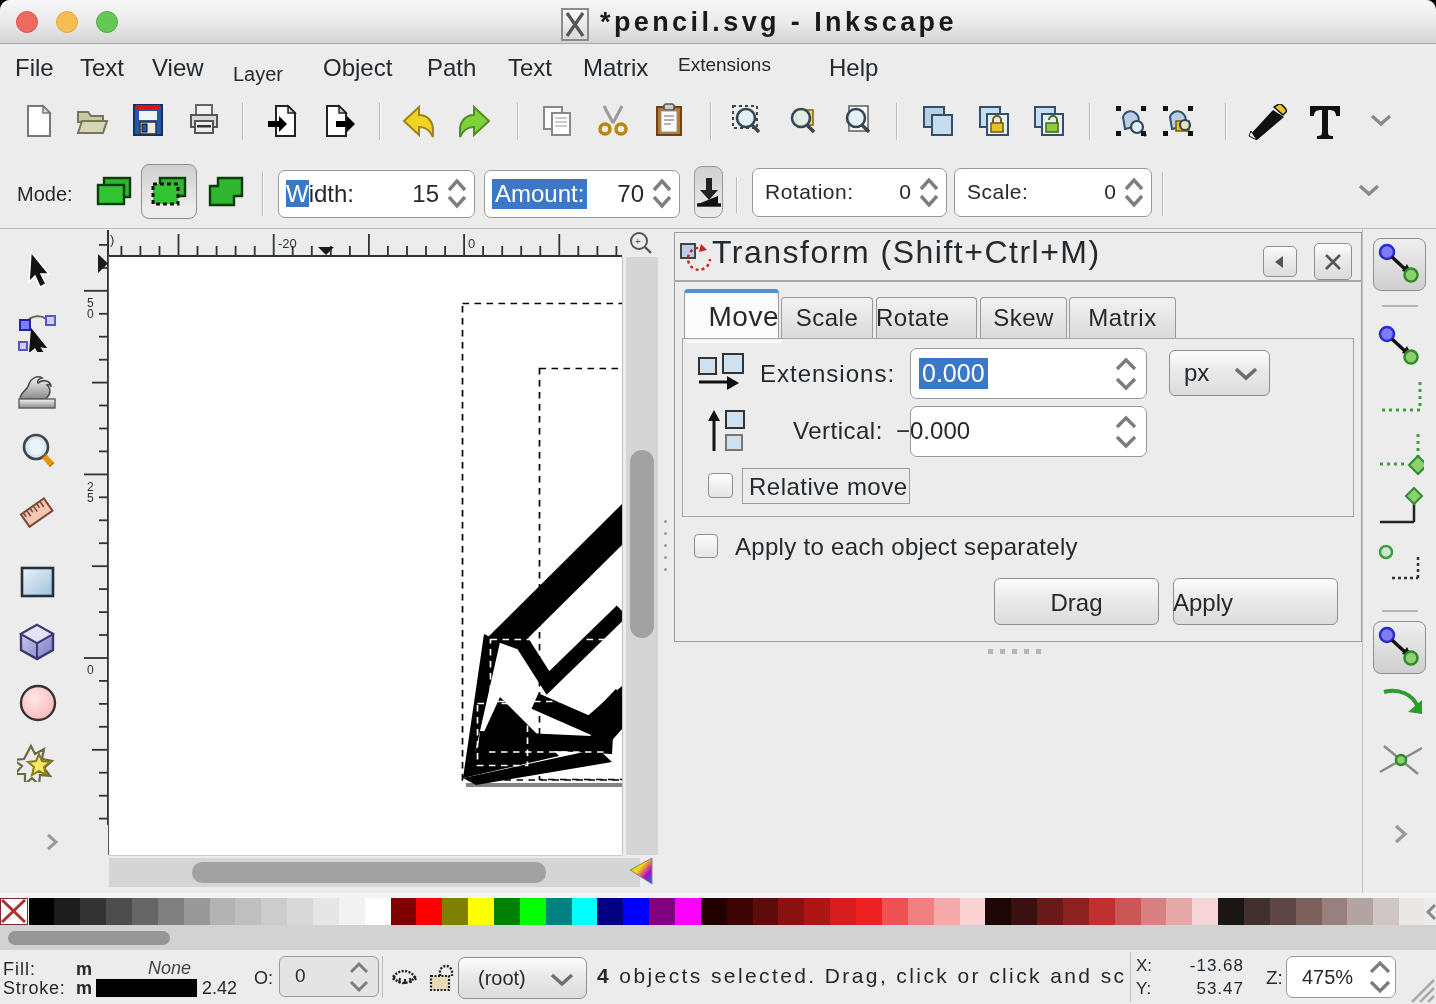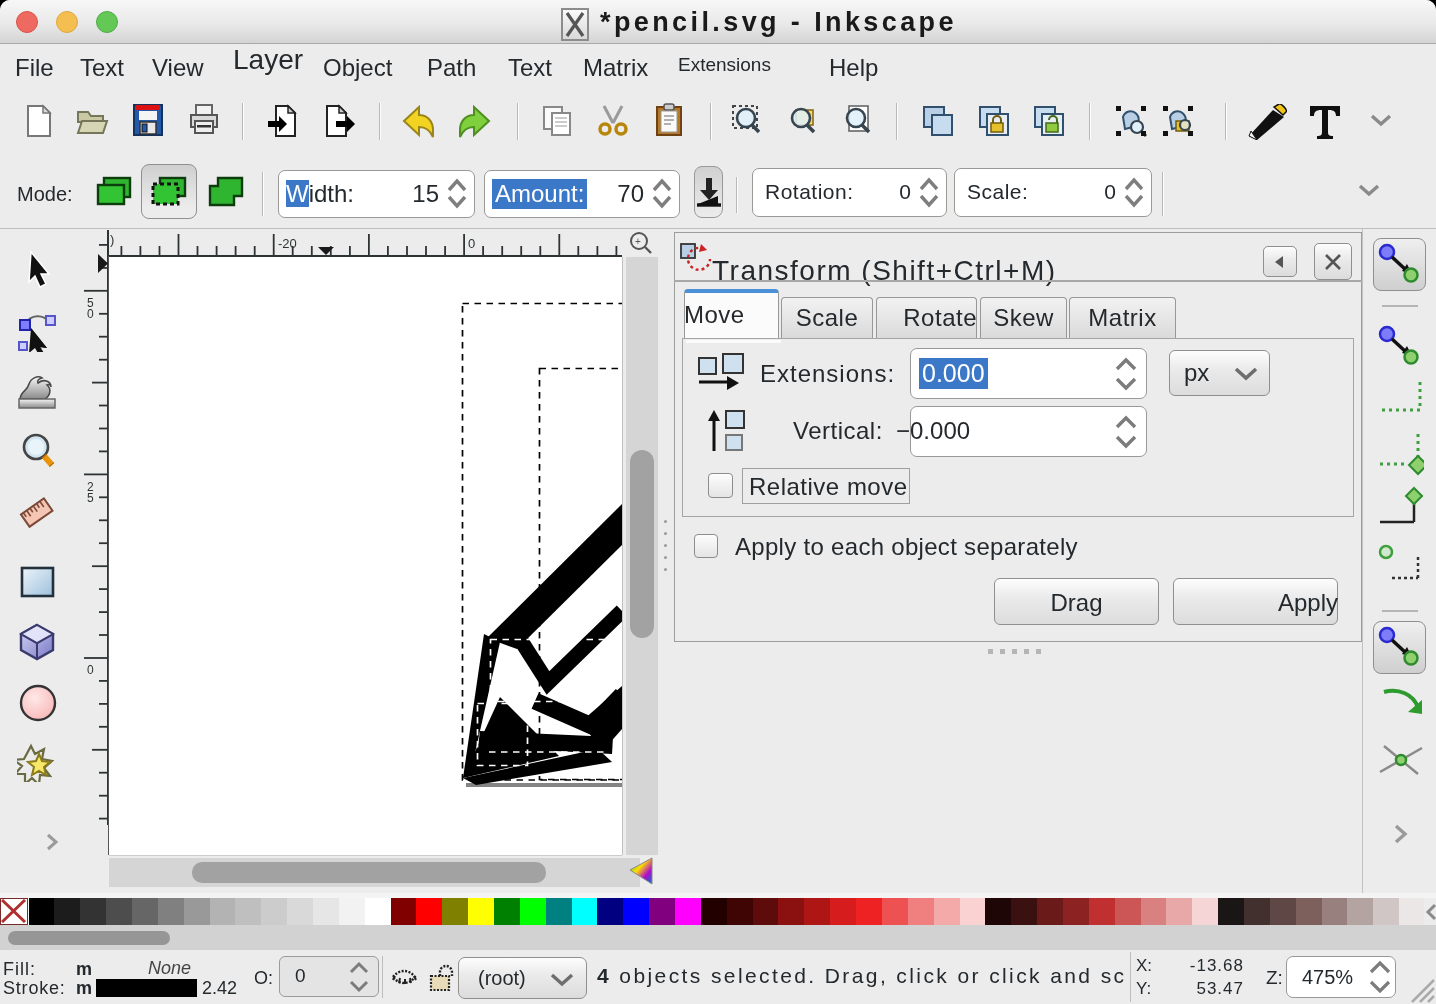--- a/index.html
+++ b/index.html
@@ -18,21 +18,21 @@
 <div class="abs" style="left:96px;top:10.5px;width:22px;height:22px;border-radius:50%;background:#63c856;border:1px solid #4fab43"></div>
 <div class="abs" style="left:561px;top:8px;width:28px;height:33px;background:linear-gradient(#fafafa,#d8d8d8);border:2px solid #8c8c8c">
     <svg width="24" height="29">
       <path d="M4 3 L20 26 M20 3 L4 26" stroke="#555" stroke-width="3.2"></path>
     </svg>
   </div>
 <div class="abs txt" style="left:600px;top:7px;font-size:27px;font-weight:bold;letter-spacing:3.4px;color:#1a1a1a">*pencil.svg - Inkscape</div>
 <div class="abs txt" style="left:15px;top:54px;font-size:24px">File</div>
 <div class="abs txt" style="left:80px;top:54px;font-size:24px">Text</div>
 <div class="abs txt" style="left:152px;top:54px;font-size:24px">View</div>
-<div class="abs txt" style="left:233px;top:44px;font-size:28px">Layer</div>
+<div class="abs txt" style="left:233px;top:63px;font-size:20px">Layer</div>
 <div class="abs txt" style="left:323px;top:54px;font-size:24px">Object</div>
 <div class="abs txt" style="left:427px;top:54px;font-size:24px">Path</div>
 <div class="abs txt" style="left:508px;top:54px;font-size:24px">Text</div>
 <div class="abs txt" style="left:583px;top:54px;font-size:24px">Matrix</div>
 <div class="abs txt" style="left:678px;top:54px;font-size:19px">Extensions</div>
 <div class="abs txt" style="left:829px;top:54px;font-size:24px">Help</div>
 <div class="abs" style="left:22px;top:104px;width:34px;height:34px">
     <svg width="34" height="34" viewBox="0 0 34 34">
       <path d="M6 2 h15 l7 7 v23 h-22 z" fill="#fff" stroke="#777" stroke-width="2"></path>
       <path d="M21 2 l7 7 h-7 z" fill="#ddd" stroke="#777" stroke-width="1.5"></path>
@@ -485,40 +485,40 @@
 <div class="abs" style="left:664px;top:556px;width:3px;height:3px;border-radius:50%;background:#9a9a9a"></div>
 <div class="abs" style="left:664px;top:568px;width:3px;height:3px;border-radius:50%;background:#9a9a9a"></div>
 <div class="abs" style="left:674px;top:232px;width:688px;height:410px;background:#ececec;border:1px solid #9d9d9d"></div>
 <div class="abs" style="left:680px;top:243px">
     <svg width="34" height="36">
       <rect x="1" y="1" width="14" height="14" fill="#b8cfe5" stroke="#333" stroke-width="1.8"></rect>
       <path d="M24 6 a 11 11 0 1 0 6 10" fill="none" stroke="#cc2222" stroke-width="2.4" stroke-dasharray="3 3"></path>
       <path d="M21 1 l6 6 -8 2 z" fill="#cc2222"></path>
     </svg>
   </div>
-<div class="abs txt" style="left:712px;top:255px;font-size:28px;letter-spacing:1.5px">Transform (Shift+Ctrl+M)</div>
+<div class="abs txt" style="left:712px;top:234px;font-size:32px;letter-spacing:1.5px">Transform (Shift+Ctrl+M)</div>
 <div class="gbtn" style="left:1263px;top:246px;width:34px;height:31px"></div>
 <div class="abs" style="left:1271px;top:253px">
     <svg width="18" height="18">
       <path d="M12 3 v12 l-8-6 z" fill="#555"></path>
     </svg>
   </div>
 <div class="gbtn" style="left:1314px;top:243px;width:38px;height:37px"></div>
 <div class="abs" style="left:1322px;top:251px">
     <svg width="22" height="22">
       <path d="M4 4 l14 14 M18 4 L4 18" stroke="#555" stroke-width="2.6"></path>
     </svg>
   </div>
 <div class="abs" style="left:674px;top:280px;width:688px;height:2px;background:#a8a8a8"></div>
 <div class="abs" style="left:684px;top:289px;width:95px;height:50px;background:#fbfbfb;border:1.5px solid #989898;border-bottom:none;border-top:4px solid #4a90d9;border-radius:4px 4px 0 0"></div>
-<div class="abs txt" style="left:684px;top:301px;width:95px;text-align:left;font-size:24px;letter-spacing:0.5px">Move</div>
+<div class="abs txt" style="left:684px;top:301px;width:95px;text-align:right;font-size:28px;letter-spacing:0.5px">Move</div>
 <div class="abs" style="left:781px;top:297px;width:92px;height:41px;background:linear-gradient(#f2f2f2,#dadada);border:1.5px solid #989898;border-bottom:none;border-radius:4px 4px 0 0"></div>
 <div class="abs txt" style="left:781px;top:304px;width:92px;text-align:center;font-size:24px;letter-spacing:0.5px">Scale</div>
 <div class="abs" style="left:876px;top:297px;width:101px;height:41px;background:linear-gradient(#f2f2f2,#dadada);border:1.5px solid #989898;border-bottom:none;border-radius:4px 4px 0 0"></div>
-<div class="abs txt" style="left:876px;top:304px;width:101px;text-align:right;font-size:24px;letter-spacing:0.5px">Rotate</div>
+<div class="abs txt" style="left:876px;top:304px;width:101px;text-align:left;font-size:24px;letter-spacing:0.5px">Rotate</div>
 <div class="abs" style="left:980px;top:297px;width:87px;height:41px;background:linear-gradient(#f2f2f2,#dadada);border:1.5px solid #989898;border-bottom:none;border-radius:4px 4px 0 0"></div>
 <div class="abs txt" style="left:980px;top:304px;width:87px;text-align:center;font-size:24px;letter-spacing:0.5px">Skew</div>
 <div class="abs" style="left:1069px;top:297px;width:107px;height:41px;background:linear-gradient(#f2f2f2,#dadada);border:1.5px solid #989898;border-bottom:none;border-radius:4px 4px 0 0"></div>
 <div class="abs txt" style="left:1069px;top:304px;width:107px;text-align:center;font-size:24px;letter-spacing:0.5px">Matrix</div>
 <div class="abs" style="left:682px;top:338px;width:672px;height:179px;border:1.5px solid #a5a5a5;background:#ececec"></div>
 <div class="abs" style="left:685.5px;top:339.5px;width:95px;height:3px;background:#fbfbfb"></div>
 <div class="abs" style="left:697px;top:352px">
     <svg width="60" height="44">
       <rect x="2" y="6" width="17" height="16" fill="#cfe0ef" stroke="#333" stroke-width="2"></rect>
       <rect x="26" y="2" width="20" height="19" fill="#cfe0ef" stroke="#333" stroke-width="2"></rect>
@@ -560,21 +560,21 @@
     </svg>
   </div>
 <div class="abs" style="left:708px;top:473px;width:25px;height:25px;background:linear-gradient(#fdfdfd,#e4e4e4);border:1.5px solid #8d8d8d;border-radius:4px"></div>
 <div class="abs" style="left:742px;top:468px;width:168px;height:36px;border:1.5px solid #9f9f9f;background:#ececec"></div>
 <div class="abs txt" style="left:749px;top:473px;font-size:24px;letter-spacing:0.5px">Relative move</div>
 <div class="abs" style="left:694px;top:534px;width:24px;height:24px;background:linear-gradient(#fdfdfd,#e4e4e4);border:1.5px solid #8d8d8d;border-radius:4px"></div>
 <div class="abs txt" style="left:735px;top:533px;font-size:24px;letter-spacing:0.3px">Apply to each object separately</div>
 <div class="gbtn" style="left:994px;top:578px;width:165px;height:47px;border-radius:6px"></div>
 <div class="abs txt" style="left:994px;top:589px;width:165px;text-align:center;font-size:24px">Drag</div>
 <div class="gbtn" style="left:1173px;top:578px;width:165px;height:47px;border-radius:6px"></div>
-<div class="abs txt" style="left:1173px;top:589px;width:165px;text-align:right;font-size:24px">Apply</div>
+<div class="abs txt" style="left:1173px;top:589px;width:165px;text-align:left;font-size:24px">Apply</div>
 <div class="abs" style="left:988px;top:649px;width:5px;height:5px;background:#b5b5b5"></div>
 <div class="abs" style="left:1000px;top:649px;width:5px;height:5px;background:#b5b5b5"></div>
 <div class="abs" style="left:1012px;top:649px;width:5px;height:5px;background:#b5b5b5"></div>
 <div class="abs" style="left:1024px;top:649px;width:5px;height:5px;background:#b5b5b5"></div>
 <div class="abs" style="left:1036px;top:649px;width:5px;height:5px;background:#b5b5b5"></div>
 <div class="abs" style="left:1362px;top:229px;width:1px;height:664px;background:#c2c2c2"></div>
 <div class="abs" style="left:1373px;top:238px;width:53px;height:53px;border:1.5px solid #8f8f8f;border-radius:8px;background:linear-gradient(#efefef,#cfcfcf)"></div>
 <svg class="abs" style="left:1378px;top:243px" width="46" height="42" viewBox="0 0 46 42">
     <circle cx="9" cy="9" r="7" fill="#7d7dfa" stroke="#2a2ad0" stroke-width="2.5"></circle>
     <path d="M14 14 L28 27" stroke="#111" stroke-width="3.5"></path>

